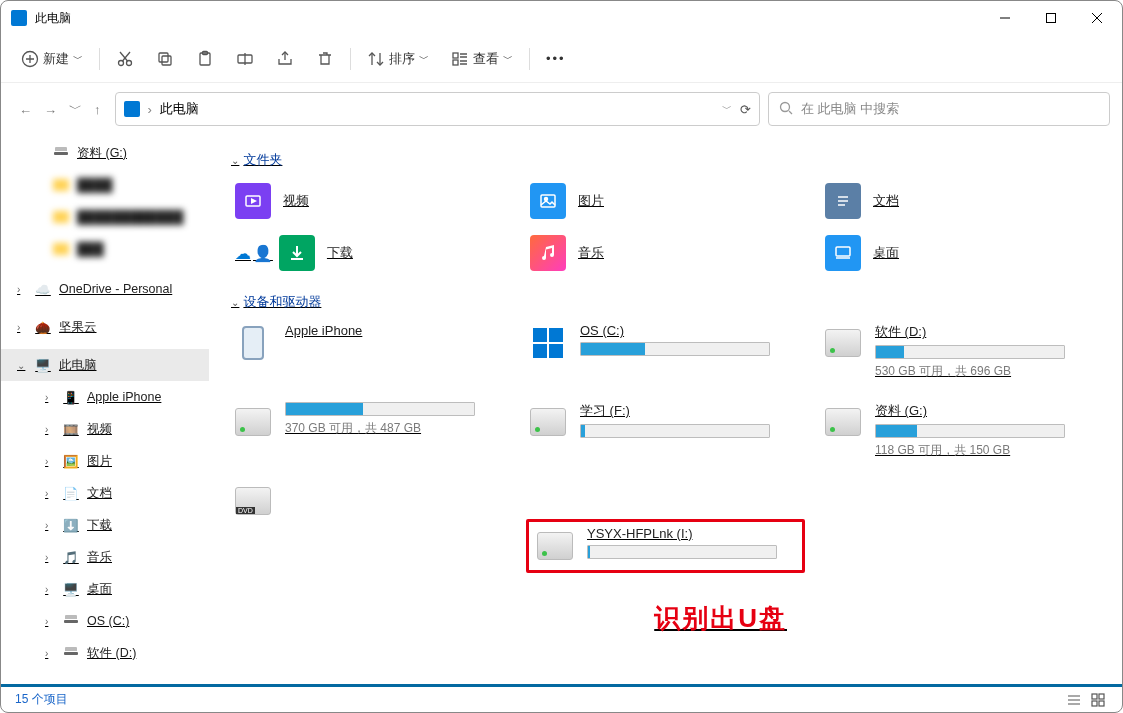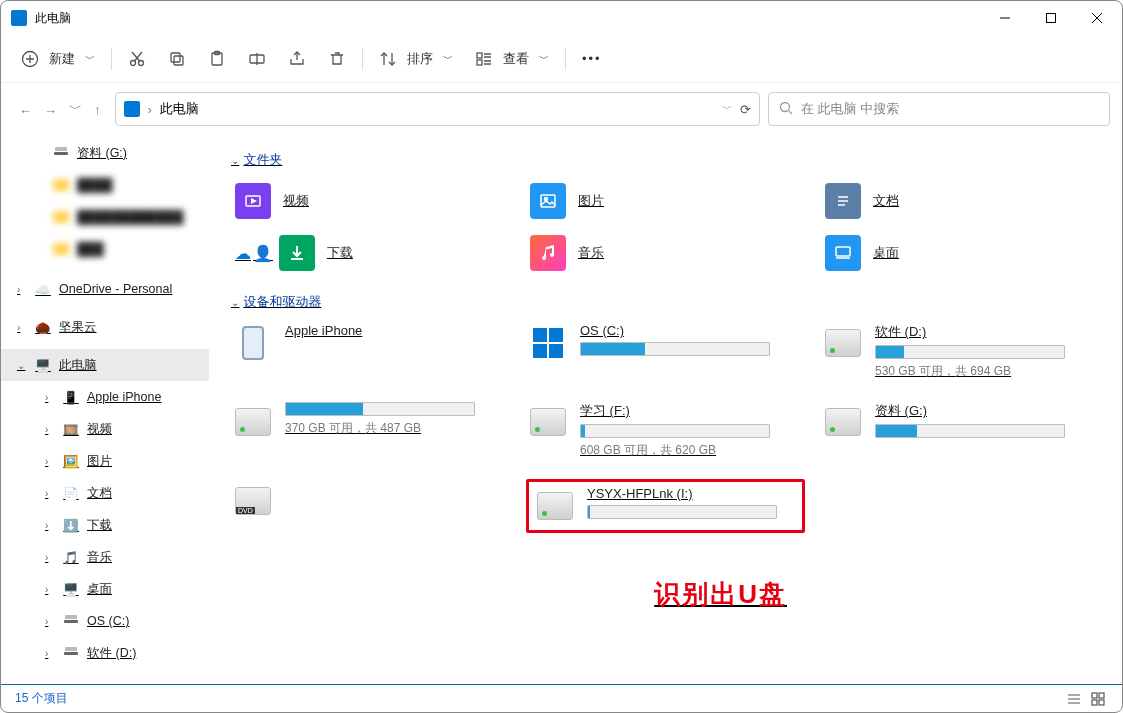--- a/index.html
+++ b/index.html
@@ -5,21 +5,21 @@
 * { margin: 0; padding: 0; box-sizing: border-box; font-family: "Microsoft YaHei", "Segoe UI", sans-serif; }
 body { width: 1123px; height: 713px; background: #fff; overflow: hidden; border: 1px solid #888; border-radius: 8px; }
 
 .titlebar { height: 34px; display: flex; align-items: center; padding: 0 2px 0 10px; }
 .titlebar .icon-box { width: 16px; height: 16px; background: #0078d4; border-radius: 2px; margin-right: 8px; }
 .titlebar .title { font-size: 12px; flex: 1; }
 .titlebar .wc { width: 46px; height: 32px; display: flex; align-items: center; justify-content: center; font-size: 11px; }
 .titlebar .wc svg { width: 10px; height: 10px; }
 
 .toolbar { height: 48px; display: flex; align-items: center; padding: 0 10px; gap: 2px; border-bottom: 1px solid #eee; }
-.tb-btn { height: 36px; padding: 0 10px; display: flex; align-items: center; gap: 10px; border-radius: 4px; font-size: 13px; color: #333; }
+.tb-btn { height: 36px; padding: 0 10px; display: flex; align-items: center; gap: 4px; border-radius: 4px; font-size: 13px; color: #333; }
 .tb-icon { width: 18px; height: 18px; display: inline-flex; align-items: center; justify-content: center; }
 .tb-sep { width: 1px; height: 22px; background: #ddd; margin: 0 4px; }
 
 .navrow { height: 52px; display: flex; align-items: center; padding: 0 12px; gap: 8px; }
 .nav-arrows { display: flex; align-items: center; gap: 12px; padding: 0 6px; }
 .nav-arrows span { font-size: 13px; color: #777; }
 .addressbar { flex: 1; height: 34px; border: 1px solid #ccc; border-radius: 4px; display: flex; align-items: center; padding: 0 8px; gap: 8px; font-size: 13px; }
 .addressbar .ab-icon { width: 16px; height: 16px; background: #0078d4; border-radius: 2px; }
 .addressbar .spacer { flex: 1; }
 .searchbox { width: 342px; height: 34px; border: 1px solid #ccc; border-radius: 4px; display: flex; align-items: center; padding: 0 10px; gap: 8px; color: #888; font-size: 13px; }
@@ -48,24 +48,24 @@
 .folder-tile .txt { font-size: 13px; color: #222; }
 
 .drive-grid { display: grid; grid-template-columns: repeat(3, 1fr); gap: 18px 16px; }
 .drive-tile { display: flex; gap: 12px; padding: 2px; }
 .drive-tile .dico { width: 40px; height: 40px; display: flex; align-items: center; justify-content: center; flex-shrink: 0; }
 .drive-body { flex: 1; min-width: 0; }
 .drive-name { font-size: 13px; color: #222; margin-bottom: 4px; white-space: nowrap; }
 .drive-sub { font-size: 12px; color: #7a7a7a; white-space: nowrap; }
 .pbar { width: 190px; height: 14px; border: 1px solid #bdbdbd; border-radius: 1px; background: #f0f0f0; margin-bottom: 4px; overflow: hidden; }
 .pbar .fill { height: 100%; background: #28a0da; }
-.usb-highlight { border: 3px solid #e60012; border-radius: 2px; padding: 4px 6px; }
-.annotation { color: #e60012; font-weight: 800; font-size: 26px; letter-spacing: 2px; margin-top: 26px; text-align: right; padding-right: 18px; }
-
-.statusbar { height: 28px; border-top: 1px solid #0369a1; display: flex; align-items: center; padding: 0 14px; font-size: 12px; color: #1a66c9; }
+.usb-highlight { border: 3px solid #e60012; border-radius: 2px; padding: 4px 6px; margin-top: 40px; }
+.annotation { color: #e60012; font-weight: 800; font-size: 26px; letter-spacing: 2px; margin-top: 10px; text-align: right; padding-right: 18px; }
+
+.statusbar { height: 28px; border-top: 3px solid #0369a1; display: flex; align-items: center; padding: 0 14px; font-size: 12px; color: #1a66c9; }
 .statusbar .spacer { flex: 1; }
 .statusbar .view-ico { width: 20px; height: 20px; display: inline-flex; align-items: center; justify-content: center; color: #555; margin-left: 4px; }
 
 
 .ico-video { background: #7b3ff2; }
 .ico-pic   { background: #2196f3; }
 .ico-doc   { background: #5b7fa6; }
 .ico-down  { background: #00a562; }
 .ico-music { background: linear-gradient(135deg,#ff6a3d,#ff3dbd); }
 .ico-desk  { background: #2196f3; }
@@ -436,21 +436,21 @@
 
       <div class="drive-tile">
         <div class="dico">
             <div class="disk-box"></div>
           </div>
         <div class="drive-body">
             <div class="drive-name">软件 (D:)</div>
             <div class="pbar">
               <div class="fill" style="width:15%"></div>
             </div>
-            <div class="drive-sub">530 GB 可用，共 694 GB</div>
+            <div class="drive-sub">530 GB 可用，共 696 GB</div>
           </div>
       </div>
       <div class="drive-tile">
         <div class="dico">
             <div class="disk-box"></div>
           </div>
         <div class="drive-body">
             <div class="pbar">
               <div class="fill" style="width:41%"></div>
             </div>
@@ -459,33 +459,33 @@
       </div>
       <div class="drive-tile">
         <div class="dico">
             <div class="disk-box"></div>
           </div>
         <div class="drive-body">
             <div class="drive-name">学习 (F:)</div>
             <div class="pbar">
               <div class="fill" style="width:2%"></div>
             </div>
-            <div class="drive-sub">608 GB 可用，共 620 GB</div>
           </div>
       </div>
 
       <div class="drive-tile">
         <div class="dico">
             <div class="disk-box"></div>
           </div>
         <div class="drive-body">
             <div class="drive-name">资料 (G:)</div>
             <div class="pbar">
               <div class="fill" style="width:22%"></div>
             </div>
+            <div class="drive-sub">118 GB 可用，共 150 GB</div>
           </div>
       </div>
       <div class="drive-tile">
         <div class="dico">
             <div class="dvd-box"></div>
           </div>
       </div>
       <div class="drive-tile usb-highlight">
         <div class="dico">
             <div class="disk-box"></div>

